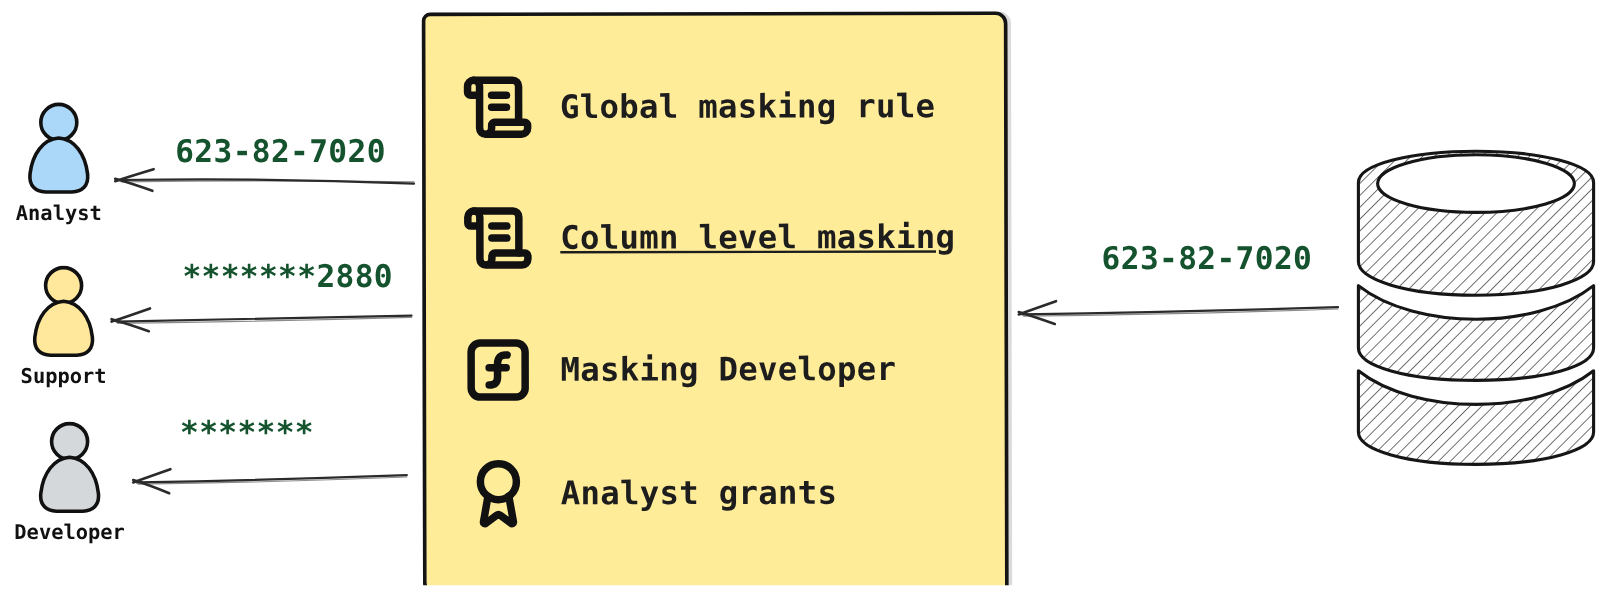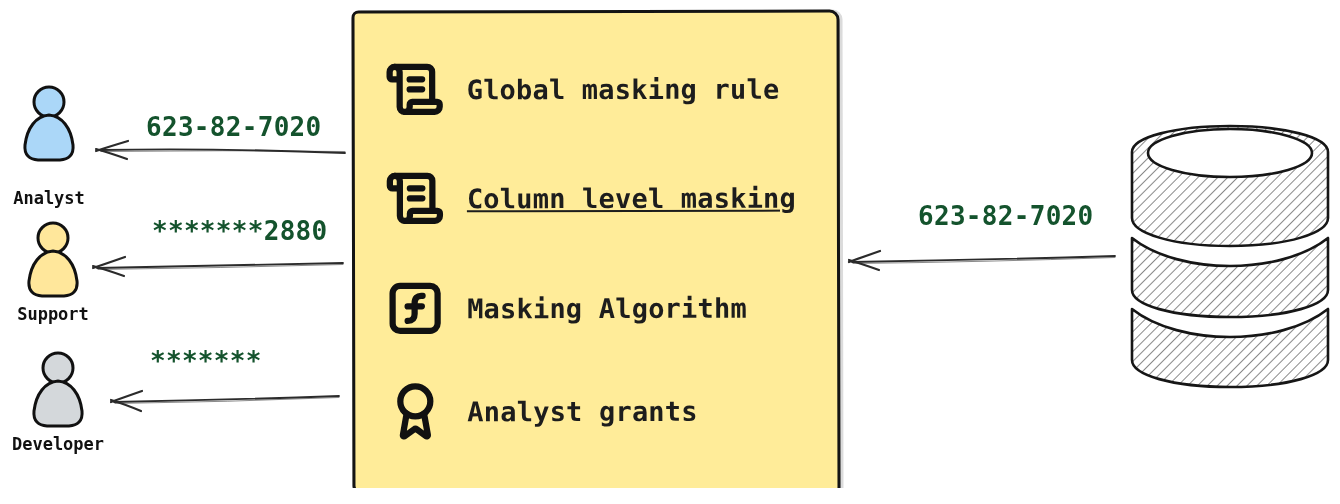--- a/index.html
+++ b/index.html
@@ -62,33 +62,33 @@
       </svg>
       <span class="row-label">Column level masking</span>
     </div>
 
     <div class="box-row" style="top:263px;">
       <svg class="row-icon" width="60" height="60" viewBox="0 0 24 24" fill="none" stroke="#111" stroke-width="2.5" stroke-linecap="round" stroke-linejoin="round">
         <rect width="18" height="18" x="3" y="3" rx="3"></rect>
         <path d="M9 17c2 0 2.8-1 2.8-2.8V10c0-2 1-3.3 3.2-3"></path>
         <path d="M9 11.2h5.7"></path>
       </svg>
-      <span class="row-label">Masking Algorithm</span>
+      <span class="row-label">Masking Developer</span>
     </div>
 
     <div class="box-row" style="top:366px;">
       <svg class="row-icon" width="60" height="60" viewBox="0 0 24 24" fill="none" stroke="#111" stroke-width="2.5" stroke-linecap="round" stroke-linejoin="round">
         <circle cx="12" cy="8" r="6"></circle>
         <path d="m15.477 12.89 1.515 8.526a.5.5 0 0 1-.81.47l-3.58-2.687a1 1 0 0 0-1.197 0l-3.586 2.686a.5.5 0 0 1-.81-.469l1.514-8.526"></path>
       </svg>
       <span class="row-label">Analyst grants</span>
     </div>
   </div>
 
-  <div class="actor" style="left:1px;top:85px;gap:20px;">
+  <div class="actor" style="left:1px;top:85px;">
     <svg width="72" height="80" viewBox="0 0 72 80">
       <circle cx="36" cy="17" r="15" fill="#abd7f8" stroke="#111" stroke-width="3"></circle>
       <path d="M36 30 C23 31 14 43 12 60 C11 70 16.5 74.5 25 75 L47 75 C55.5 74.5 61 70 60 60 C58 43 49 31 36 30 Z" fill="#abd7f8" stroke="#111" stroke-width="3" stroke-linejoin="round"></path>
     </svg>
     <div class="actor-label">Analyst</div>
   </div>
 
   <div class="actor" style="left:10px;top:351px;">
     <svg width="72" height="80" viewBox="0 0 72 80">
       <circle cx="36" cy="17" r="15" fill="#d4d8db" stroke="#111" stroke-width="3"></circle>

